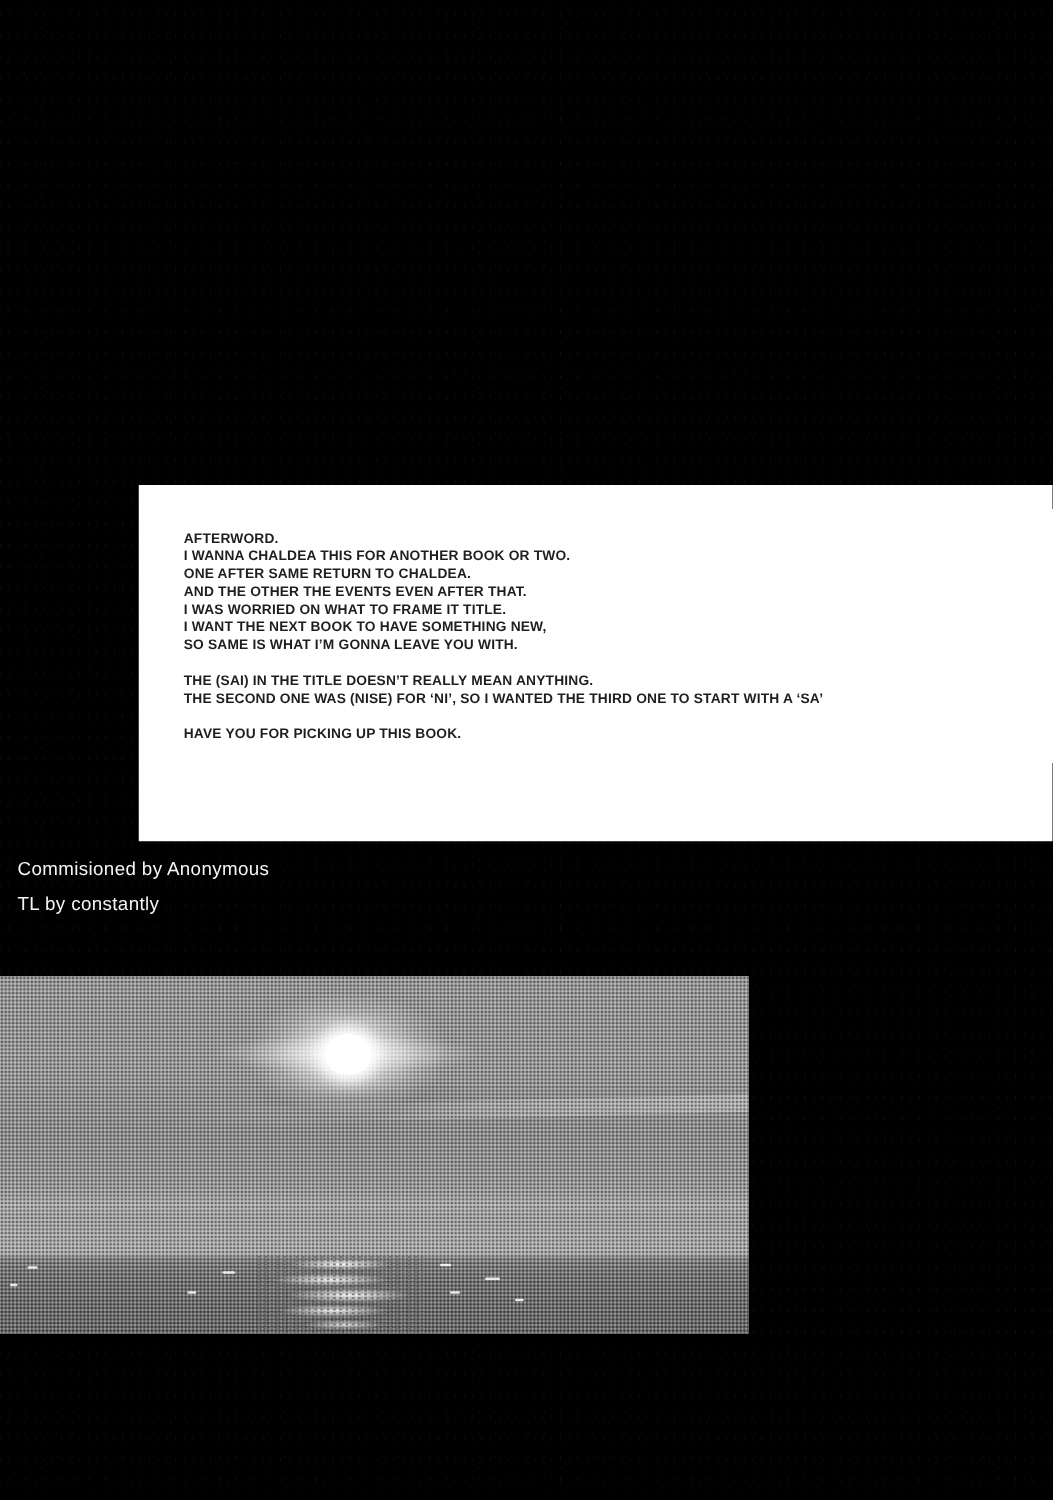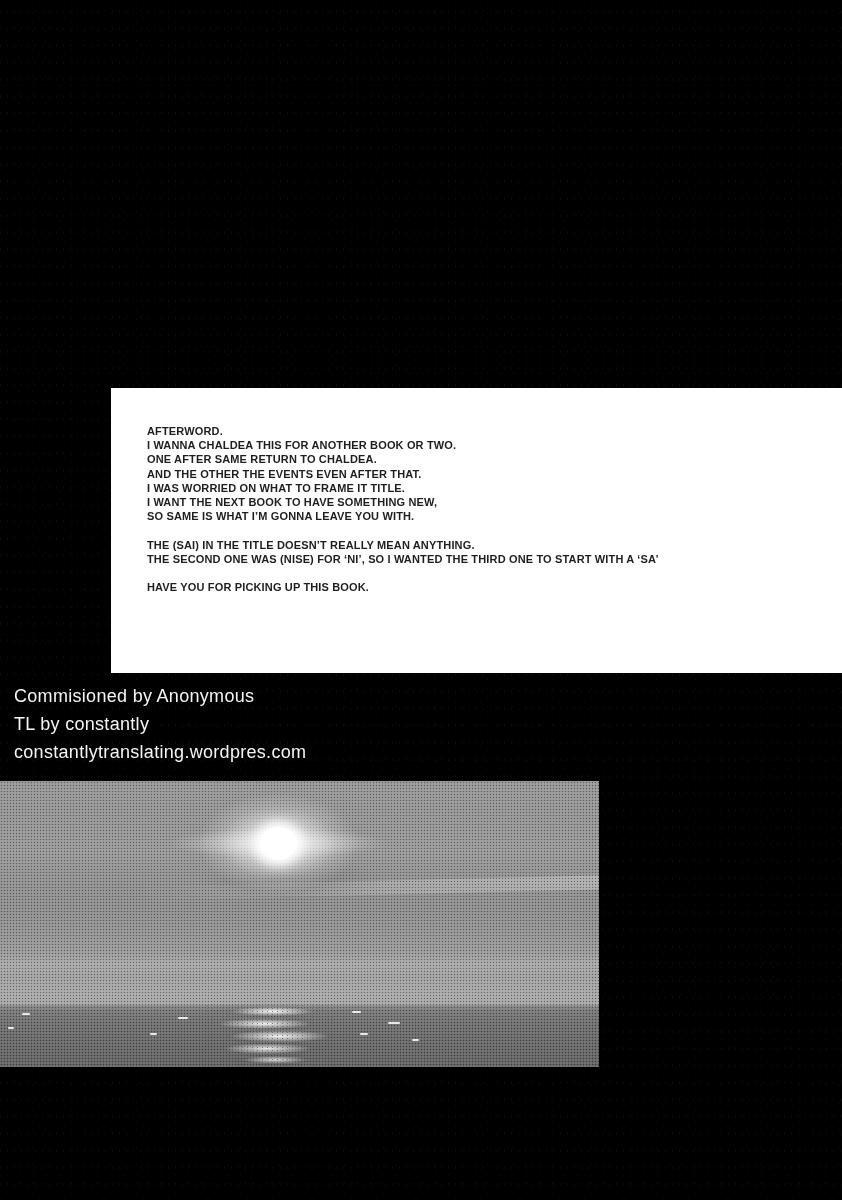--- a/index.html
+++ b/index.html
@@ -40,21 +40,21 @@
     white-space: nowrap;
   }
 
   
   .credits {
     position: absolute; z-index: 1;
     left: 14px; top: 682px;
     color: #f5f5f5;
   }
   .credit-line {
-    font-size: 18px;
+    font-size: 15px;
     line-height: 28px;
     letter-spacing: 0.3px;
     white-space: nowrap;
   }
 
   
   .ocean-photo {
     position: absolute; z-index: 1;
     left: 0; top: 781px;
     width: 599px; height: 286px;
@@ -165,21 +165,20 @@
   <div class="aw-line" data-interactable="false"></div>
   <div class="aw-line" data-interactable="false">THE (SAI) IN THE TITLE DOESN’T REALLY MEAN ANYTHING.</div>
   <div class="aw-line" data-interactable="false">THE SECOND ONE WAS (NISE) FOR ‘NI’, SO I WANTED THE THIRD ONE TO START WITH A ‘SA’</div>
   <div class="aw-line" data-interactable="false"></div>
   <div class="aw-line" data-interactable="false">HAVE YOU FOR PICKING UP THIS BOOK.</div>
 </div>
 
 <div class="credits" data-interactable="false">
   <div class="credit-line" data-interactable="false">Commisioned by Anonymous</div>
   <div class="credit-line" data-interactable="false">TL by constantly</div>
-  <div class="credit-line" data-interactable="false">constantlytranslating.wordpres.com</div>
 </div>
 
 <div class="ocean-photo" data-interactable="false">
   <div class="sky" data-interactable="false"></div>
   <div class="sea" data-interactable="false"></div>
   <div class="sky-streak-1" data-interactable="false"></div>
   <div class="sky-streak-2" data-interactable="false"></div>
   <div class="sun-shadow" data-interactable="false"></div>
   <div class="halftone-overlay" data-interactable="false"></div>
   <div class="sun-glow" data-interactable="false"></div>

